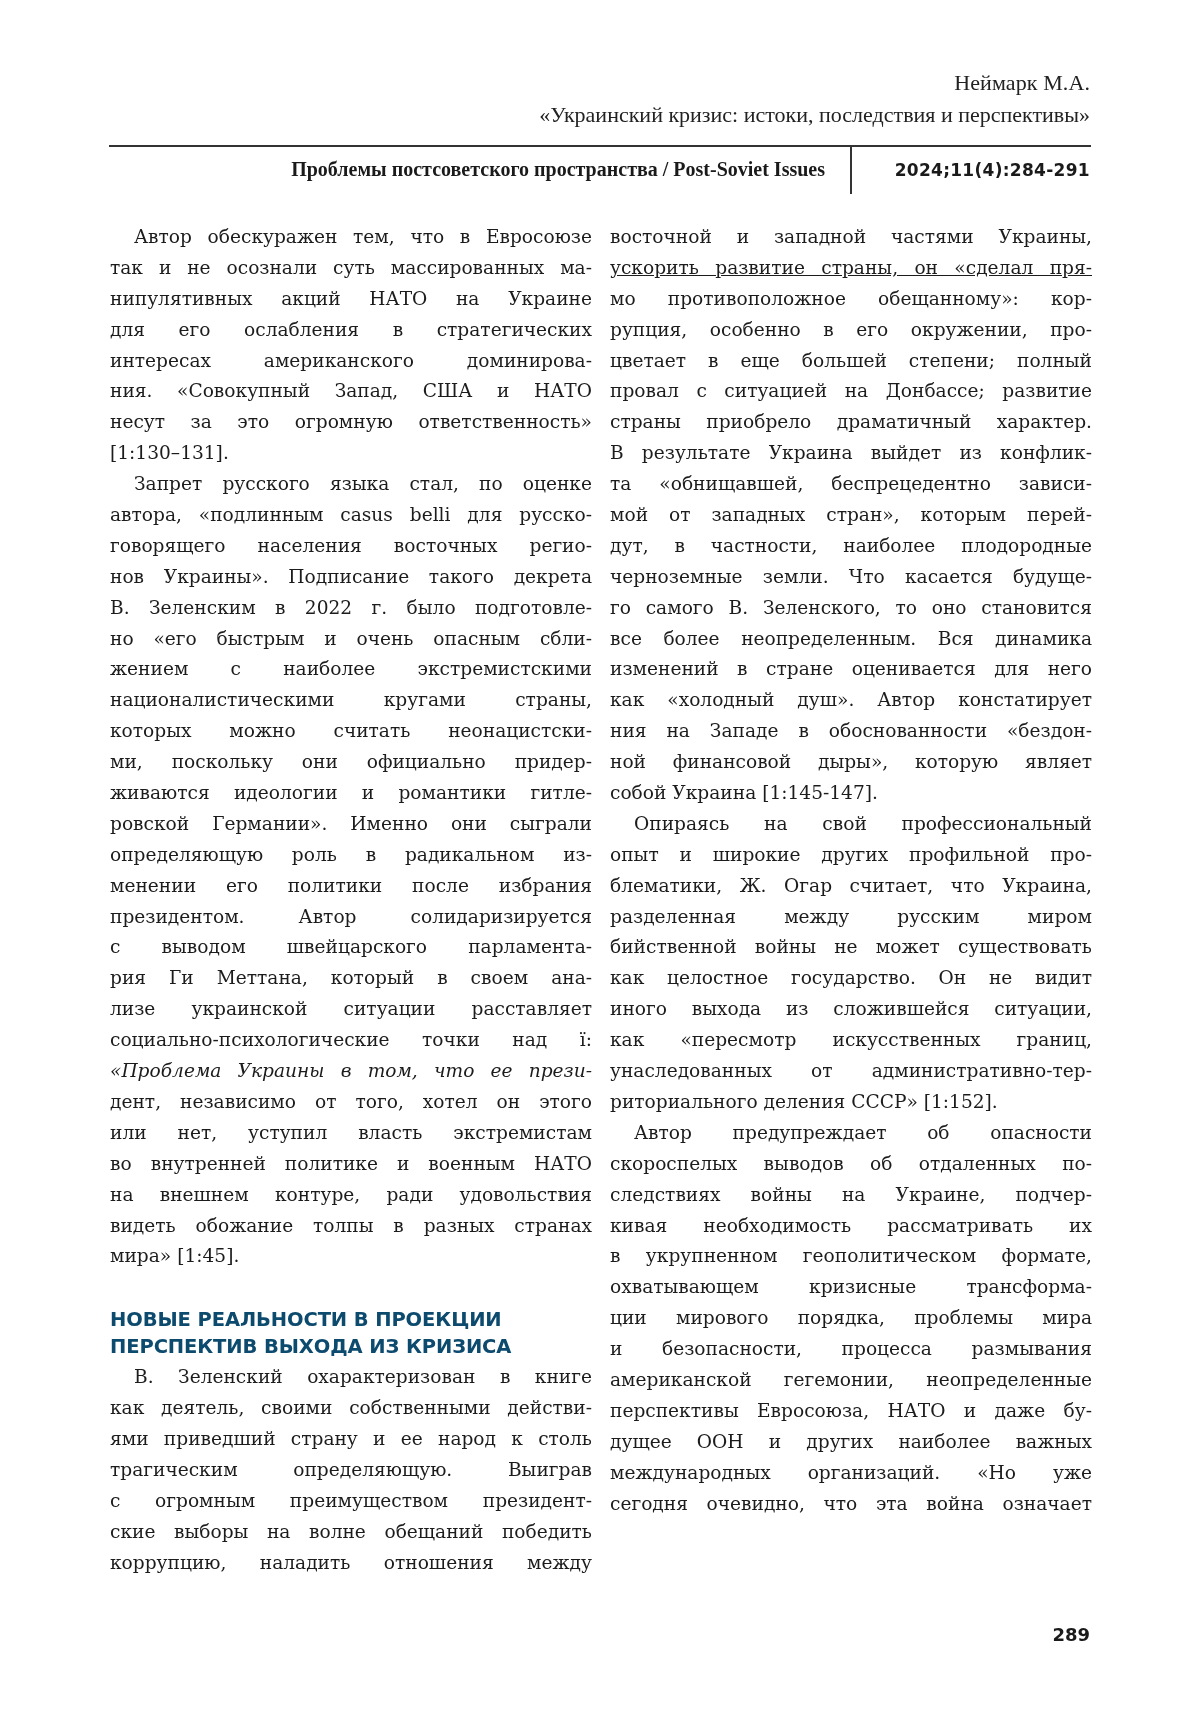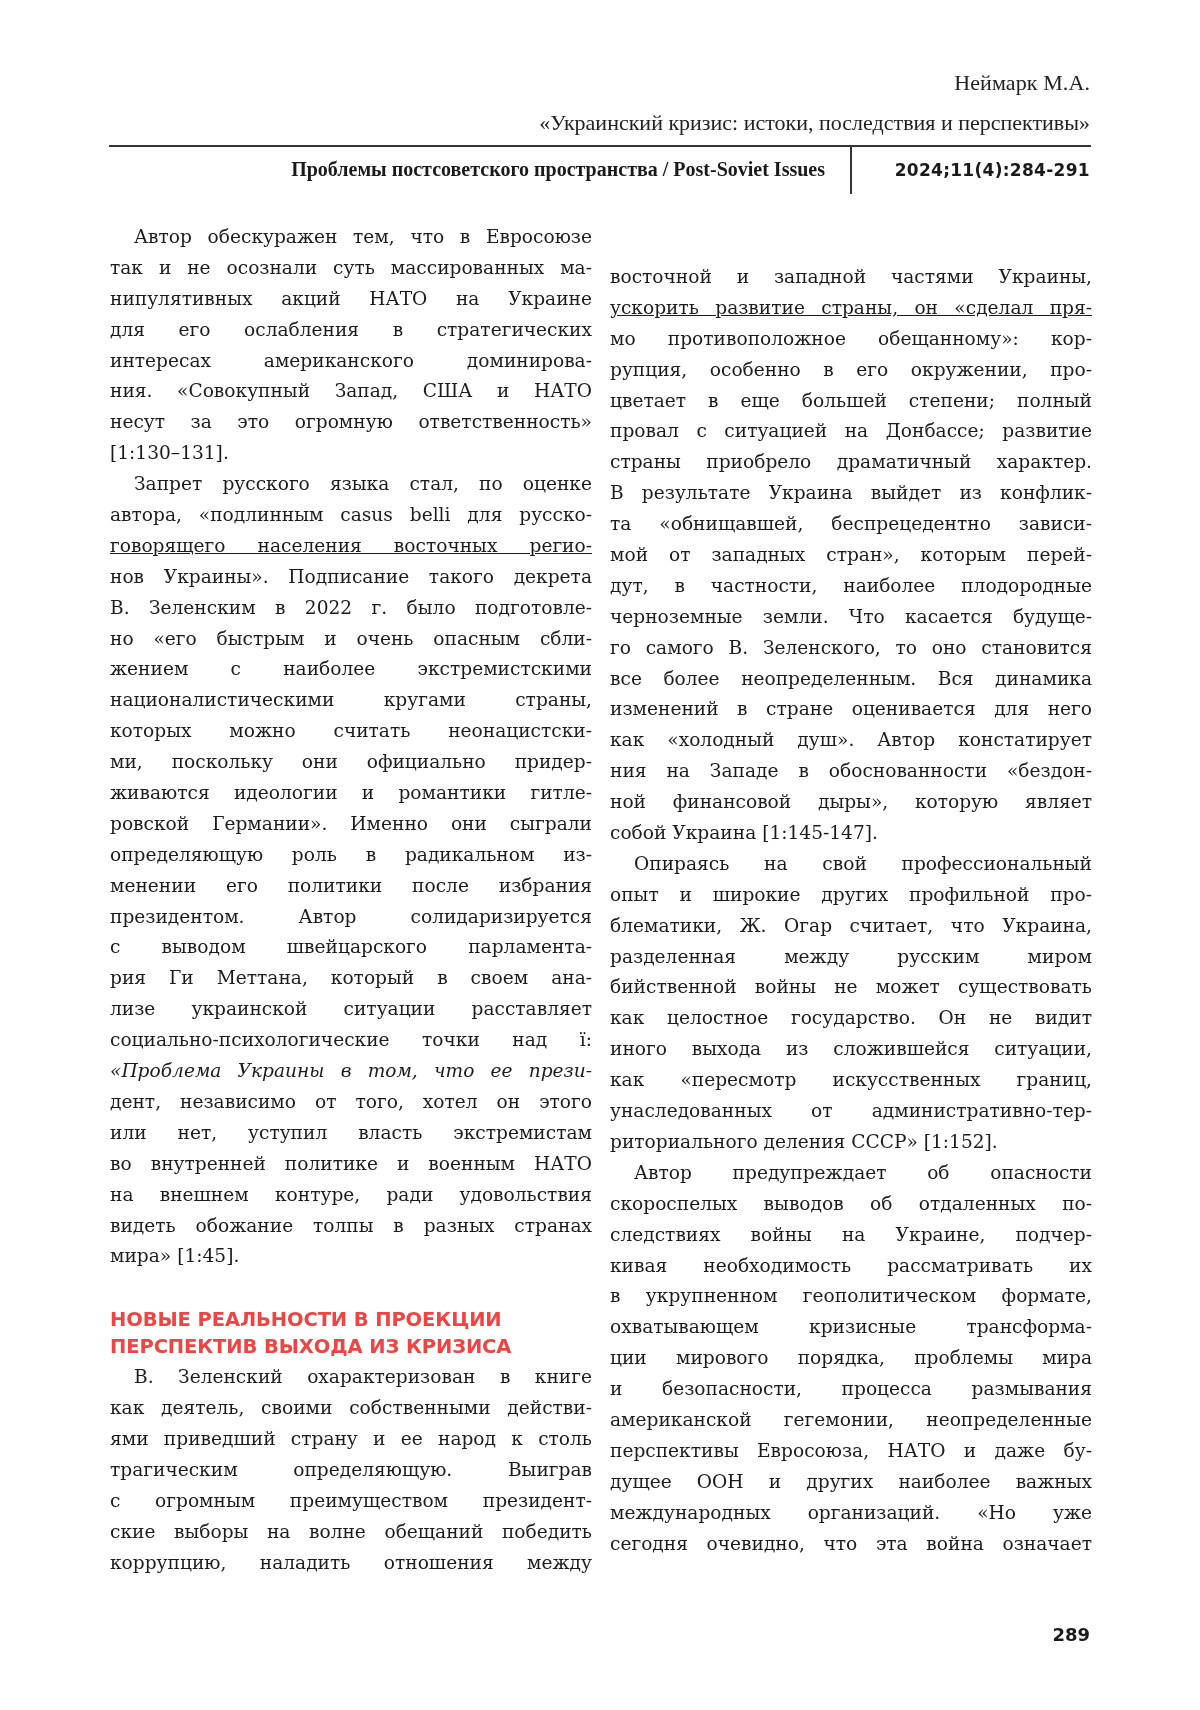--- a/index.html
+++ b/index.html
@@ -2,40 +2,40 @@
 <html><head>
 <meta charset="utf-8">
 <style>
   html, body { margin: 0; padding: 0; background: #ffffff; }
   body { width: 1200px; height: 1710px; position: relative; overflow: hidden; color: #1a1a1a; }
   .page { position: absolute; left: 0; top: 0; width: 1200px; height: 1710px; }
 
   .running-head { position: absolute; right: 110px; text-align: right;
     font-family: "Liberation Serif", serif; font-size: 22px; color: #222; white-space: nowrap; }
   .rh-author { top: 70px; letter-spacing: 0.1px; }
-  .rh-title { top: 110px; }
+  .rh-title { top: 102px; }
 
   .head-rule { position: absolute; left: 109px; top: 145px; width: 982px; height: 2px; background: #333; }
   .head-divider { position: absolute; left: 850px; top: 146px; width: 2px; height: 48px; background: #333; }
   .journal-name { position: absolute; right: 375px; top: 158px; white-space: nowrap;
     font-family: "Liberation Serif", serif; font-weight: bold; font-size: 20px; color: #1a1a1a; }
   .journal-issue { position: absolute; right: 110px; top: 160px; white-space: nowrap;
     font-family: "DejaVu Sans", sans-serif; font-weight: bold; font-size: 17px; color: #1a1a1a; letter-spacing: 0.3px; }
 
   .column { position: absolute; top: 222px; width: 482px;
     font-family: "DejaVu Serif", serif; font-size: 18.6px; line-height: 30.9px; color: #1c1c1c; }
   .col-left { left: 110px; }
-  .col-right { left: 610px; margin-top: 40px; }
+  .col-right { left: 610px; }
   .para { margin: 0; text-align: justify; hyphens: manual; }
   .line { display: block; text-align: justify; text-align-last: justify; white-space: nowrap; overflow: visible; height: 30.9px; }
   .line.last { text-align-last: left; }
   .indent { padding-left: 24px; }
 
   .section-heading { font-family: "DejaVu Sans", sans-serif; font-weight: bold; font-size: 19.5px; line-height: 27px;
-    color: #ef4444; margin: 0; letter-spacing: -0.1px; }
+    color: #0c4a6e; margin: 0; letter-spacing: -0.1px; }
   .gap { height: 34px; }
 
   .page-number { position: absolute; right: 110px; top: 1624px; font-family: "DejaVu Sans", sans-serif;
     font-weight: bold; font-size: 18px; color: #1a1a1a; }
 </style>
 </head>
 <body>
 
 <div class="page">
 
@@ -54,21 +54,21 @@
       <span class="line" style="white-space: nowrap;">нипулятивных акций НАТО на Украине</span>
       <span class="line" style="white-space: nowrap;">для его ослабления в стратегических</span>
       <span class="line" style="white-space: nowrap;">интересах американского доминирова-</span>
       <span class="line" style="white-space: nowrap;">ния. «Совокупный Запад, США и НАТО</span>
       <span class="line" style="white-space: nowrap;">несут за это огромную ответственность»</span>
       <span class="line last" style="white-space: nowrap;">[1:130–131].</span>
     </div>
     <div class="para">
       <span class="line indent" style="white-space: nowrap;">Запрет русского языка стал, по оценке</span>
       <span class="line" style="white-space: nowrap;">автора, «подлинным casus belli для русско-</span>
-      <span class="line" style="white-space: nowrap; text-decoration: underline;">говорящего населения восточных регио-</span>
+      <span class="line" style="white-space: nowrap;">говорящего населения восточных регио-</span>
       <span class="line" style="white-space: nowrap;">нов Украины». Подписание такого декрета</span>
       <span class="line" style="white-space: nowrap;">В. Зеленским в 2022 г. было подготовле-</span>
       <span class="line" style="white-space: nowrap;">но «его быстрым и очень опасным сбли-</span>
       <span class="line" style="white-space: nowrap;">жением с наиболее экстремистскими</span>
       <span class="line" style="white-space: nowrap;">националистическими кругами страны,</span>
       <span class="line" style="white-space: nowrap;">которых можно считать неонацистски-</span>
       <span class="line" style="white-space: nowrap;">ми, поскольку они официально придер-</span>
       <span class="line" style="white-space: nowrap;">живаются идеологии и романтики гитле-</span>
       <span class="line" style="white-space: nowrap;">ровской Германии». Именно они сыграли</span>
       <span class="line" style="white-space: nowrap;">определяющую роль в радикальном из-</span>

